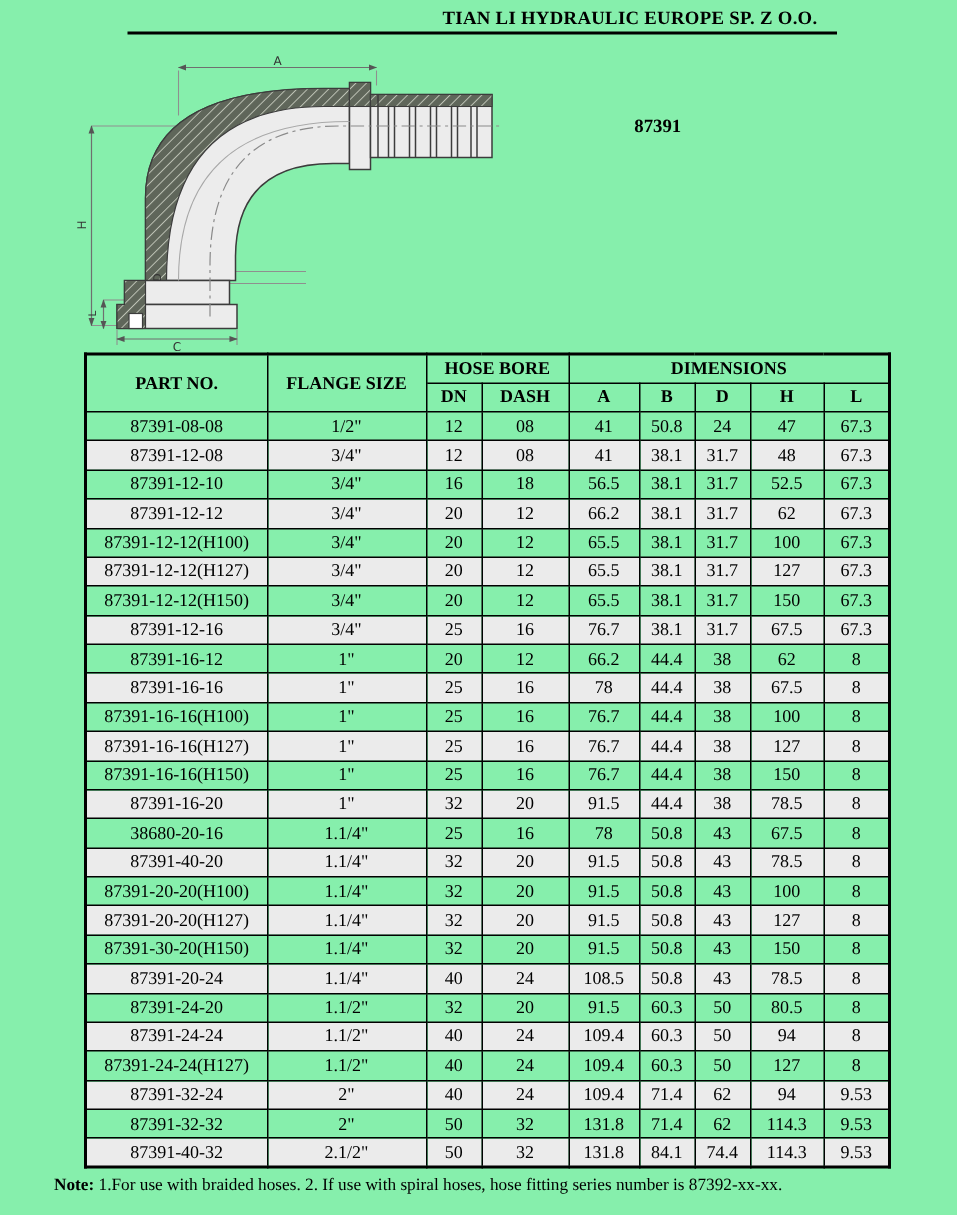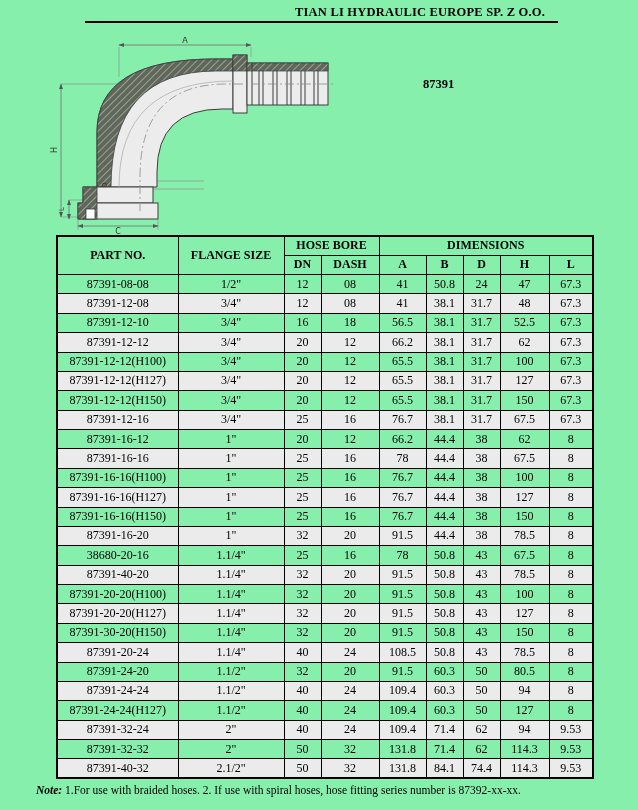--- a/index.html
+++ b/index.html
@@ -28,21 +28,21 @@
   table.specs th, table.specs td{
     border:1px solid #000;text-align:center;vertical-align:middle;
     padding:0;line-height:1.1;overflow:hidden;white-space:nowrap;
   }
   table.specs thead th{font-weight:bold;height:18px;font-size:12px;}
   table.specs tbody tr{height:19.38px;}
   table.specs tbody td{font-weight:normal;}
   table.specs tbody tr.alt td{background:#ebebeb;}
   
   .note{position:absolute;left:36px;top:784px;width:580px;font-size:11.5px;}
-  .note b{font-weight:bold;font-style:italic;}
+  .note b{font-weight:bold;}
   svg text{font-family:"DejaVu Sans", sans-serif;fill:#333;}
 </style>
 </head>
 <body>
 
 <div id="page">
 
   <div class="company">TIAN LI HYDRAULIC EUROPE SP. Z O.O.</div>
   <div class="header-rule"></div>
 

